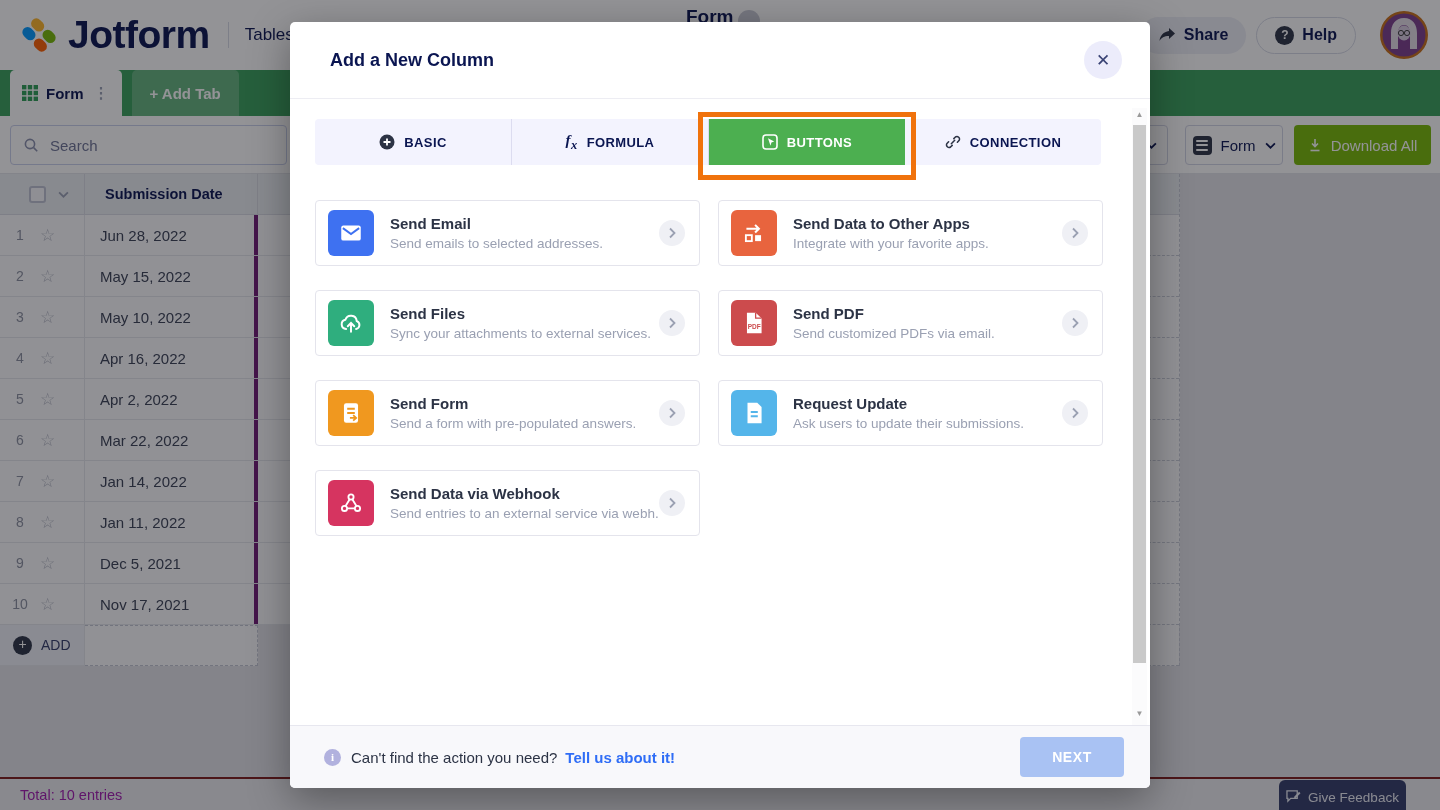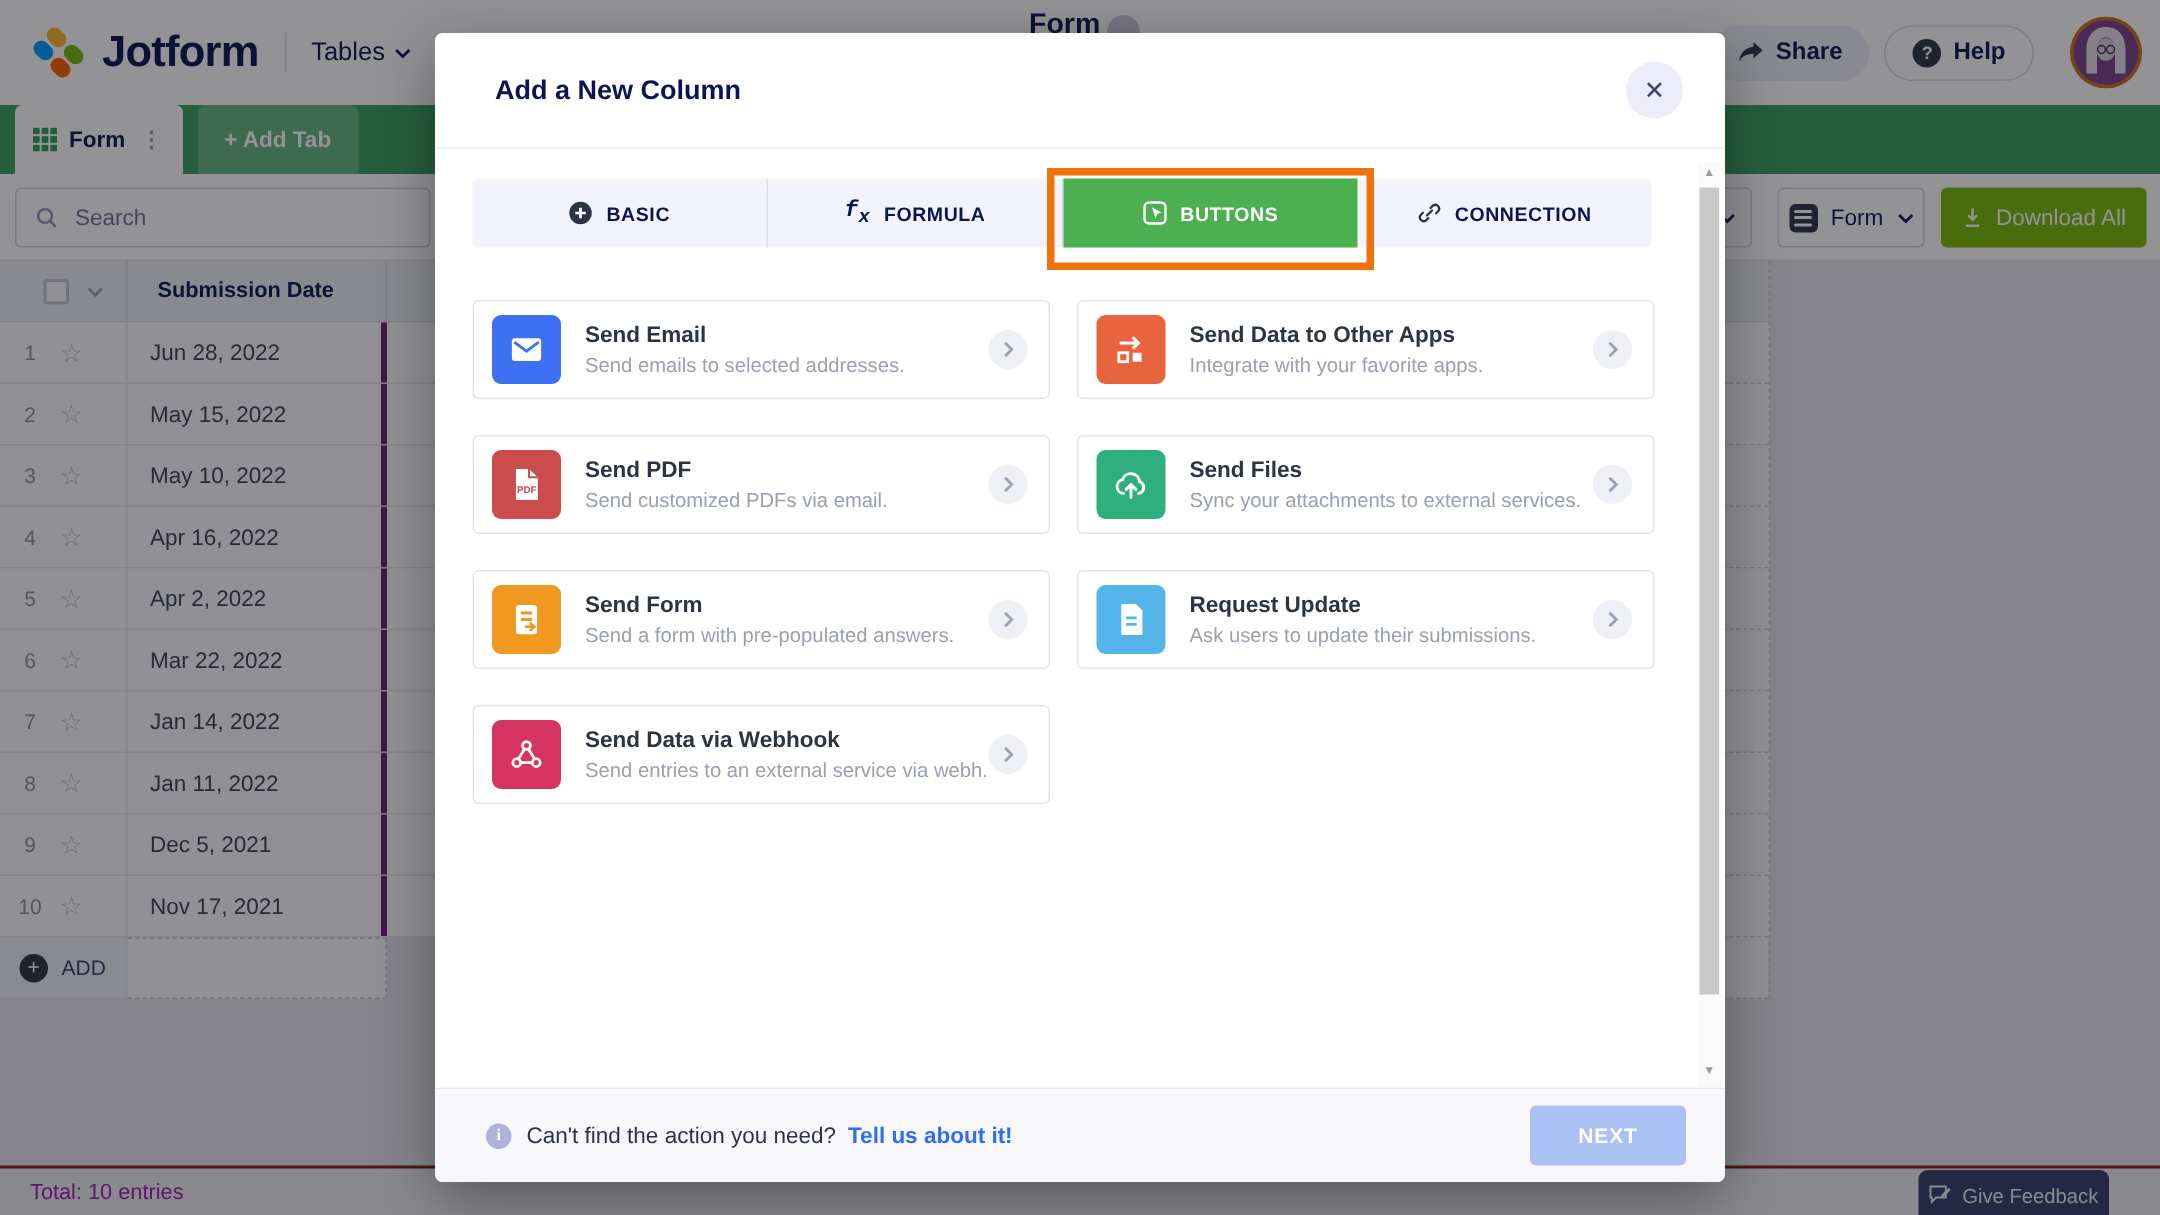--- a/index.html
+++ b/index.html
@@ -3,21 +3,21 @@
 <meta charset="utf-8">
 <style>
   html,body{margin:0;padding:0;background:#555;}
   *{box-sizing:border-box;}
   .app{position:relative;width:1440px;height:810px;overflow:hidden;background:#e4e4ea;
        font-family:"Liberation Sans",sans-serif;color:#0a1551;}
 
   
   .hdr{position:absolute;left:0;top:0;width:1440px;height:70px;background:#fff;display:flex;align-items:center;}
   .logo-wrap{display:flex;align-items:center;gap:10px;margin-left:20px;}
-  .brand{font-size:29px;font-weight:bold;letter-spacing:-0.5px;color:#0a1551;}
+  .brand{font-size:39px;font-weight:bold;letter-spacing:-0.5px;color:#0a1551;}
   .hdr-div{width:1px;height:26px;background:#d8dae6;margin:0 16px 0 18px;}
   .product{display:flex;align-items:center;gap:6px;font-size:17px;color:#0a1551;justify-content:flex-end;}
   .form-title-back{position:absolute;left:686px;top:6px;font-size:19px;font-weight:bold;color:#0a1551;}
   .form-title-badge{position:absolute;left:738px;top:10px;width:22px;height:22px;border-radius:50%;background:#c9cbd6;}
   .hdr-right{position:absolute;right:12px;top:0;height:70px;display:flex;align-items:center;gap:10px;}
   .pill{height:37px;border-radius:19px;display:flex;align-items:center;gap:8px;padding:0 18px;font-size:16px;font-weight:bold;color:#0a1551;}
   .pill.share{background:#edeef6;justify-content:space-between;}
   .pill.help{background:#fff;border:1px solid #d6d9e6;}
   .qmark{width:19px;height:19px;border-radius:50%;background:#2c3345;color:#fff;font-size:12px;font-weight:bold;
          display:flex;align-items:center;justify-content:center;}
@@ -87,21 +87,21 @@
   .m-hdr{height:77px;border-bottom:1px solid #ededf3;display:flex;align-items:center;padding:0 28px 0 40px;}
   .m-title{font-size:18px;font-weight:bold;color:#0a1551;}
   .m-close{margin-left:auto;width:38px;height:38px;border-radius:50%;background:#ececfb;color:#3a4375;font-size:17px;
            display:flex;align-items:center;justify-content:center;cursor:pointer;}
 
   .m-tabs{position:absolute;left:25px;top:97px;width:786px;height:46px;background:#f3f3fe;border-radius:4px;display:flex;}
   .m-tab{flex:1;display:flex;align-items:center;justify-content:center;gap:9px;font-size:13px;font-weight:bold;
          letter-spacing:0.4px;color:#0a1551;border-right:1px solid #dcdcf0;}
   .m-tab:last-child{border-right:none;}
   .m-tab.active{background:#4caf50;color:#fff;border-right:none;}
-  .fx{font-style:italic;font-weight:bold;font-size:15px;font-family:Liberation Mono, monospace;}
+  .fx{font-style:italic;font-weight:bold;font-size:15px;font-family:Liberation Serif, serif;}
   .annotation{position:absolute;left:408px;top:90px;width:218px;height:68px;border:5px solid #f0720c;
               pointer-events:none;z-index:5;}
 
   .cards{position:absolute;left:25px;top:178px;display:grid;grid-template-columns:385px 385px;column-gap:18px;row-gap:24px;}
   .card{height:66px;background:#fff;border:1px solid #e4e4ec;border-radius:4px;display:flex;align-items:center;
         padding:0 14px 0 12px;cursor:pointer;}
   .tile{width:46px;height:46px;border-radius:6px;display:flex;align-items:center;justify-content:center;flex:none;}
   .card-txt{margin-left:16px;min-width:0;}
   .card-title{font-size:15px;font-weight:bold;color:#2c3345;margin-bottom:4px;white-space:nowrap;}
   .card-desc{font-size:13.5px;color:#9aa0b2;white-space:nowrap;overflow:hidden;}
@@ -444,48 +444,48 @@
           <span class="card-desc" style="display:block">Integrate with your favorite apps.</span>
         </span>
         <span class="card-chv">
           <svg width="8" height="12" viewBox="0 0 8 12">
               <polyline points="2,1.5 6.5,6 2,10.5" fill="none" stroke="#9aa0b2" stroke-width="1.8"></polyline>
             </svg>
         </span>
       </div>
 
       <div class="card">
+        <span class="tile" style="background: rgb(47, 174, 126); color: rgb(47, 174, 126);">
+          <svg width="26" height="26" viewBox="0 0 24 24">
+            <path d="M7.5 17.5a4.3 4.3 0 01-.7-8.5 5.4 5.4 0 0110.5 1.2 3.8 3.8 0 01-.6 7.3" fill="none" stroke="#fff" stroke-width="1.8" stroke-linecap="round"></path>
+            <path d="M12 20v-7.5M9 15l3-3 3 3" fill="none" stroke="#fff" stroke-width="1.8" stroke-linecap="round"></path>
+            </svg>
+        </span>
+        <span class="card-txt">
+          <span class="card-title" style="display:block">Send Files</span>
+          <span class="card-desc" style="display:block">Sync your attachments to external services.</span>
+        </span>
+        <span class="card-chv">
+          <svg width="8" height="12" viewBox="0 0 8 12">
+              <polyline points="2,1.5 6.5,6 2,10.5" fill="none" stroke="#9aa0b2" stroke-width="1.8"></polyline>
+            </svg>
+        </span>
+      </div>
+
+      <div class="card">
         <span class="tile" style="background: rgb(204, 75, 77); color: rgb(204, 75, 77);">
           <svg width="26" height="26" viewBox="0 0 24 24">
             <path d="M5.5 2.5h8L19 7.5v14H5.5z" fill="#fff"></path>
             <path d="M13.5 2.5v5H19" fill="none" stroke="currentColor" stroke-width="1.2"></path>
             <text x="12.2" y="17.5" text-anchor="middle" font-size="6" font-weight="bold" fill="currentColor" font-family="Liberation Sans,sans-serif">PDF</text>
             </svg>
         </span>
         <span class="card-txt">
           <span class="card-title" style="display:block">Send PDF</span>
           <span class="card-desc" style="display:block">Send customized PDFs via email.</span>
-        </span>
-        <span class="card-chv">
-          <svg width="8" height="12" viewBox="0 0 8 12">
-              <polyline points="2,1.5 6.5,6 2,10.5" fill="none" stroke="#9aa0b2" stroke-width="1.8"></polyline>
-            </svg>
-        </span>
-      </div>
-
-      <div class="card">
-        <span class="tile" style="background: rgb(47, 174, 126); color: rgb(47, 174, 126);">
-          <svg width="26" height="26" viewBox="0 0 24 24">
-            <path d="M7.5 17.5a4.3 4.3 0 01-.7-8.5 5.4 5.4 0 0110.5 1.2 3.8 3.8 0 01-.6 7.3" fill="none" stroke="#fff" stroke-width="1.8" stroke-linecap="round"></path>
-            <path d="M12 20v-7.5M9 15l3-3 3 3" fill="none" stroke="#fff" stroke-width="1.8" stroke-linecap="round"></path>
-            </svg>
-        </span>
-        <span class="card-txt">
-          <span class="card-title" style="display:block">Send Files</span>
-          <span class="card-desc" style="display:block">Sync your attachments to external services.</span>
         </span>
         <span class="card-chv">
           <svg width="8" height="12" viewBox="0 0 8 12">
               <polyline points="2,1.5 6.5,6 2,10.5" fill="none" stroke="#9aa0b2" stroke-width="1.8"></polyline>
             </svg>
         </span>
       </div>
 
       <div class="card">
         <span class="tile" style="background: rgb(240, 152, 31); color: rgb(240, 152, 31);">

